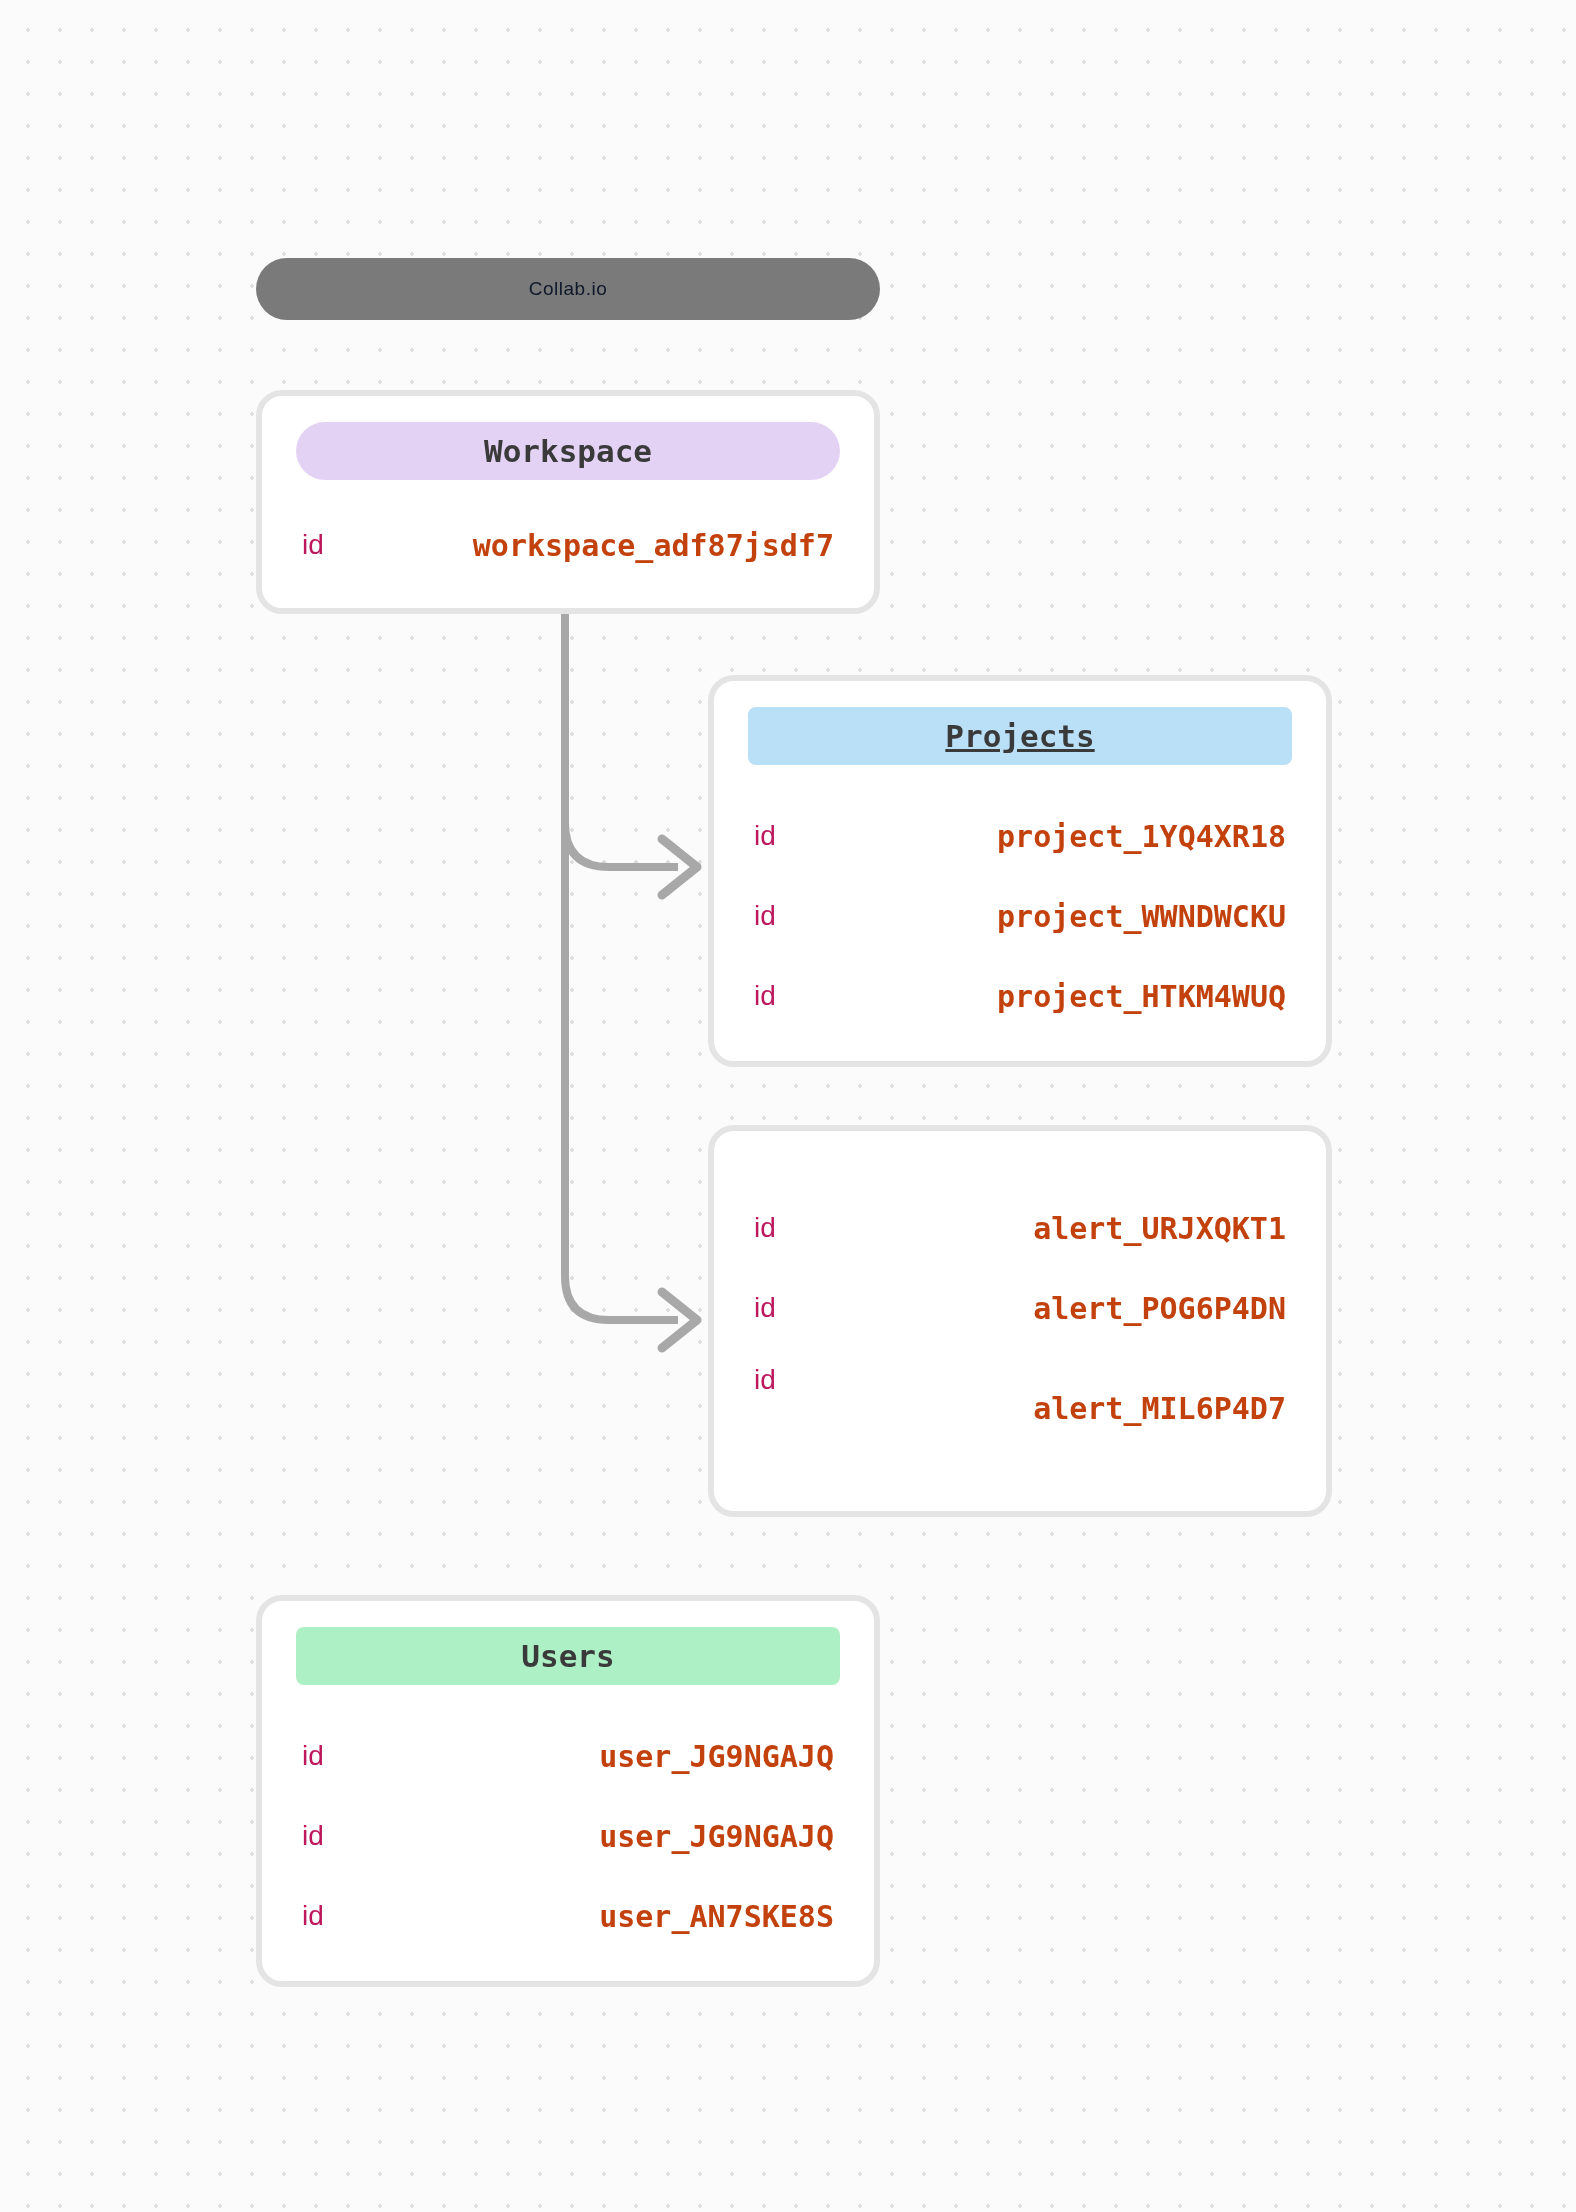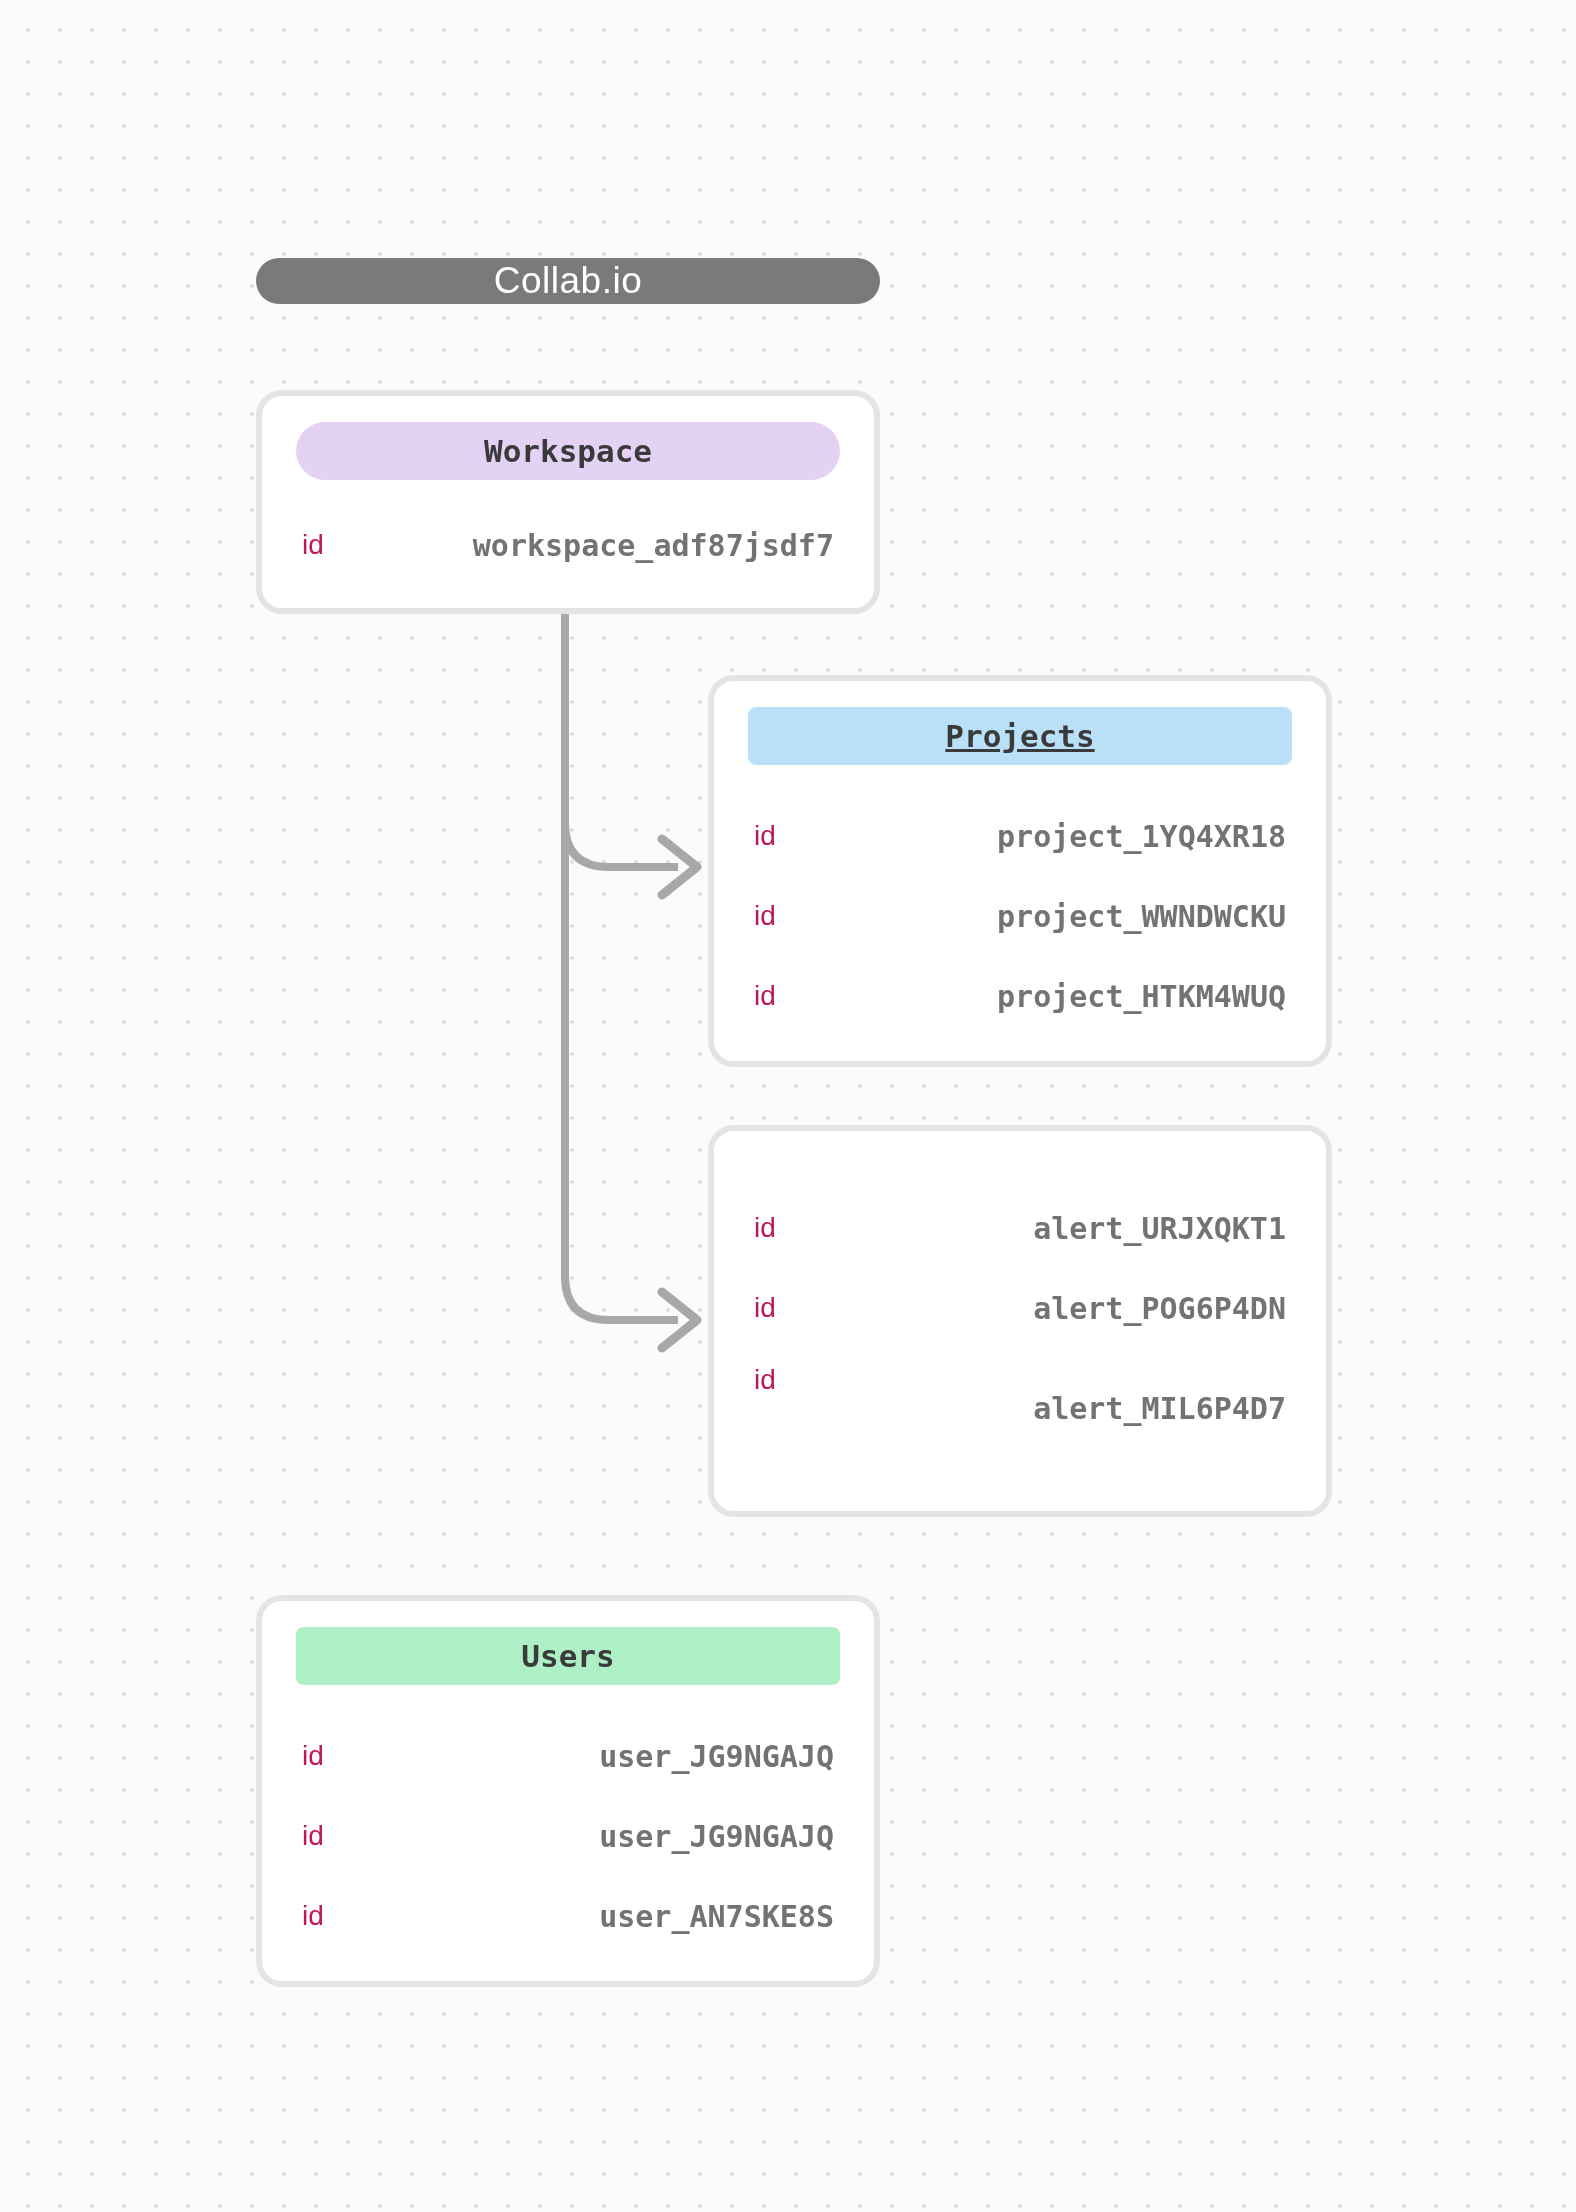--- a/index.html
+++ b/index.html
@@ -14,25 +14,25 @@
     overflow: hidden;
     background-color: #fbfbfb;
     background-image: radial-gradient(circle, #dedede 1.7px, rgba(0,0,0,0) 1.8px);
     background-size: 32px 32px;
     background-position: 12px 14px;
   }
 
   .title-pill {
     position: absolute;
     left: 256px; top: 258px;
-    width: 624px; height: 46px;
+    width: 624px; height: 62px;
     border-radius: 31px;
     display: flex; align-items: center; justify-content: center;
-    color: #ffffff;
-    font-size: 37px;
+    color: #0f172a;
+    font-size: 19px;
     font-weight: 500;
     letter-spacing: 0.5px;
   }
 
   .card {
     position: absolute;
     box-sizing: border-box;
     width: 624px;
     background: #ffffff;
     border: 6px solid #e4e4e4;
@@ -64,21 +64,21 @@
   .row .key {
     font-family: "Liberation Sans", sans-serif;
     font-size: 28px;
     color: #be185d;
     position: relative;
   }
   .row .value {
     font-family: "DejaVu Sans Mono", "Liberation Mono", monospace;
     font-size: 30px;
     font-weight: 700;
-    color: #737373;
+    color: #c2410c;
     position: relative;
   }
   .nudge-up   { top: -8px; }
   .nudge-down { top: 20px; }
 
   .card-workspace { left: 256px; top: 390px;  height: 224px; }
   .card-projects  { left: 708px; top: 675px;  height: 392px; }
   .card-alerts    { left: 708px; top: 1125px; height: 392px; }
   .card-users     { left: 256px; top: 1595px; height: 392px; }
 

